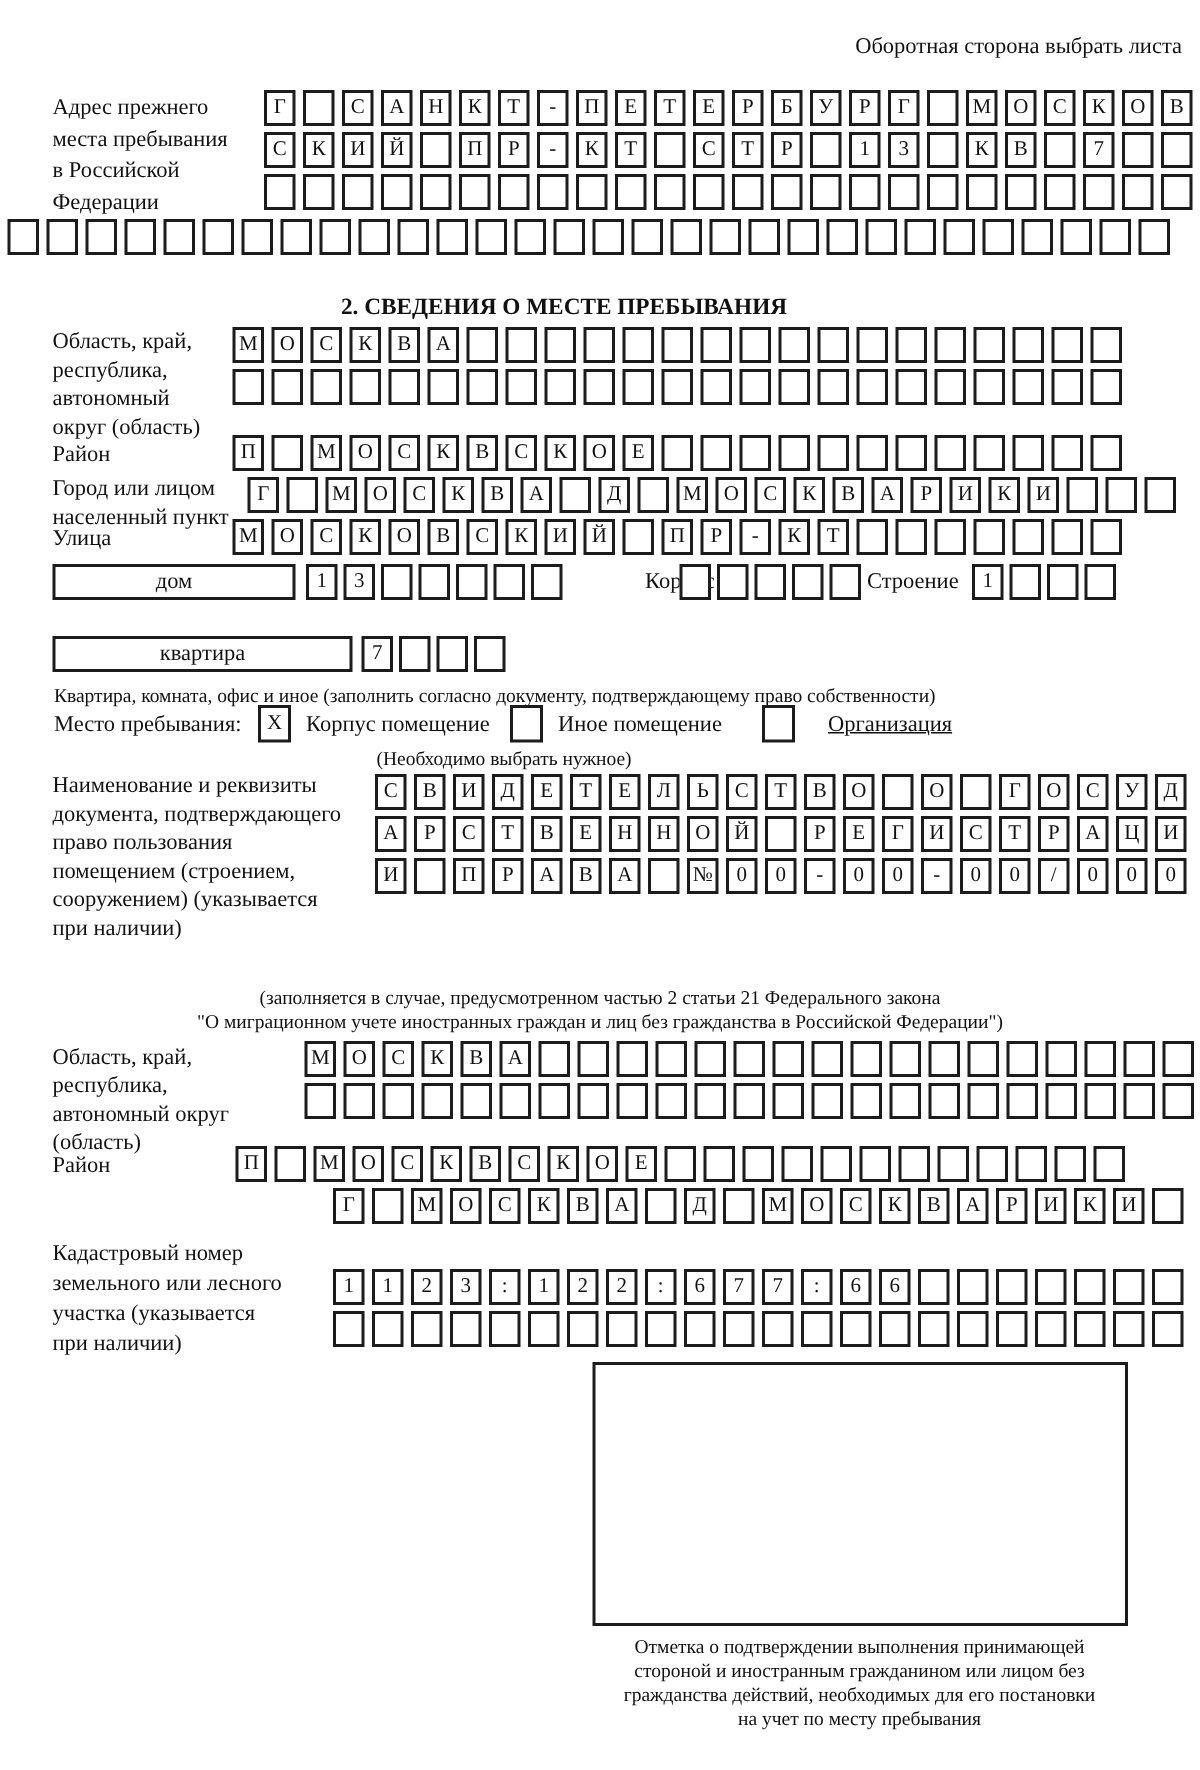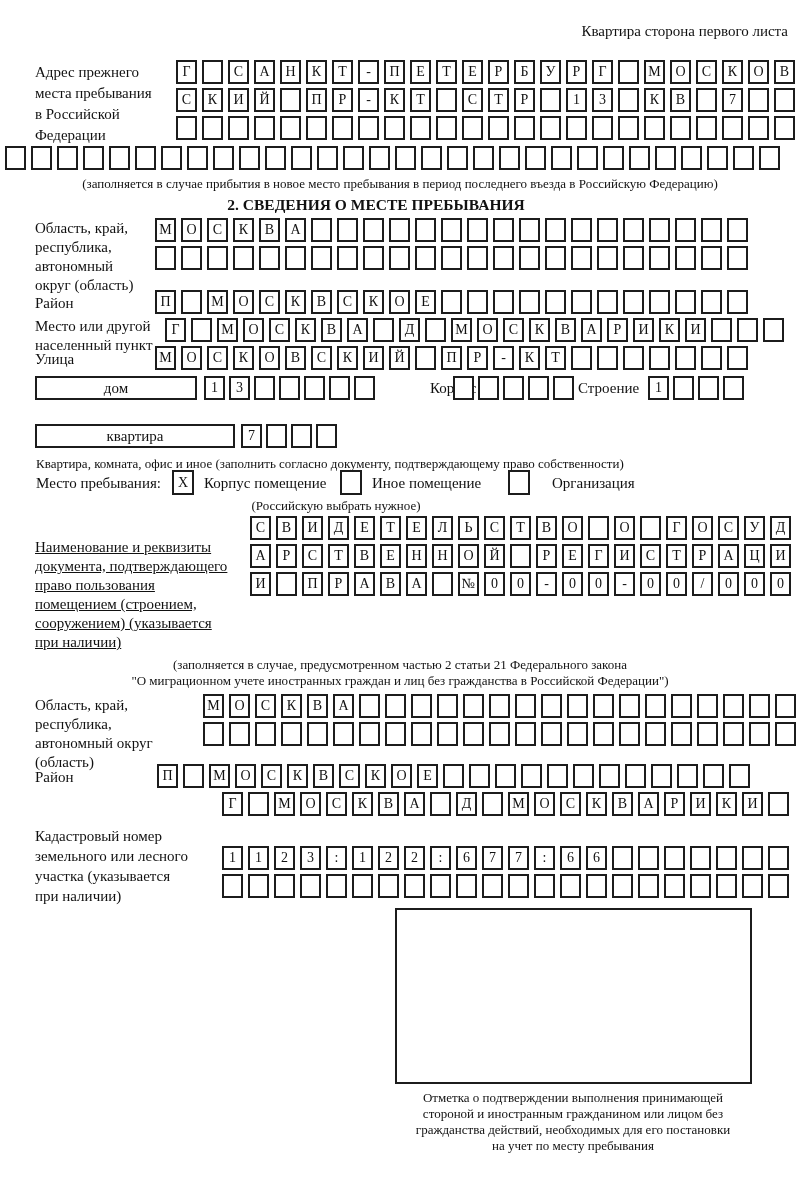--- a/index.html
+++ b/index.html
@@ -29,21 +29,21 @@
   .caption { font-size:13px; line-height:16px; }
   .center { text-align:center; }
   .title { font-weight:bold; font-size:15.5px; }
   .stampbox { box-sizing:border-box; border:2px solid #1c1c1c; background:#fff; }
 </style>
 </head>
 <body>
 
 <div class="page">
 
-  <div class="abs label" style="top:22px; right:12px;">Квартира сторона первого листа</div>
+  <div class="abs label" style="top:22px; right:12px;">Оборотная сторона выбрать листа</div>
 
   <div class="abs label" style="left:35px; top:62px; line-height:21px;">Адрес прежнего
 места пребывания
 в Российской
 Федерации</div>
   <div class="abs boxrow" style="left:176px; top:60px; width:619px;">
       <span class="cell">Г</span>
       <span class="cell"></span>
       <span class="cell">С</span>
       <span class="cell">А</span>
@@ -145,21 +145,20 @@
       <span class="cell"></span>
       <span class="cell"></span>
       <span class="cell"></span>
       <span class="cell"></span>
       <span class="cell"></span>
       <span class="cell"></span>
       <span class="cell"></span>
       <span class="cell"></span>
       <span class="cell"></span>
     </div>
-  <div class="abs caption center" style="left:0; top:176px; width:800px;">(заполняется в случае прибытия в новое место пребывания в период последнего въезда в Российскую Федерацию)</div>
 
   <div class="abs title center" style="left:0; top:196px; width:752px;">2. СВЕДЕНИЯ О МЕСТЕ ПРЕБЫВАНИЯ</div>
 
   <div class="abs label" style="left:35px; top:219px;">Область, край,
 республика,
 автономный
 округ (область)</div>
   <div class="abs boxrow" style="left:155px; top:218px; width:593px;">
       <span class="cell">М</span>
       <span class="cell">О</span>
@@ -231,21 +230,21 @@
       <span class="cell"></span>
       <span class="cell"></span>
       <span class="cell"></span>
       <span class="cell"></span>
       <span class="cell"></span>
       <span class="cell"></span>
       <span class="cell"></span>
       <span class="cell"></span>
     </div>
 
-  <div class="abs label" style="left:35px; top:317px;">Место или другой
+  <div class="abs label" style="left:35px; top:317px;">Город или лицом
 населенный пункт</div>
   <div class="abs boxrow" style="left:165px; top:318px; width:619px;">
       <span class="cell">Г</span>
       <span class="cell"></span>
       <span class="cell">М</span>
       <span class="cell">О</span>
       <span class="cell">С</span>
       <span class="cell">К</span>
       <span class="cell">В</span>
       <span class="cell">А</span>
@@ -328,24 +327,24 @@
       <span class="cell"></span>
     </div>
   <div class="abs caption" style="left:36px; top:456px;">Квартира, комната, офис и иное (заполнить согласно документу, подтверждающему право собственности)</div>
 
   <div class="abs label" style="left:36px; top:474px;">Место пребывания:</div>
   <div class="abs checkbox" style="left:172px; top:470px;">X</div>
   <div class="abs label" style="left:204px; top:474px;">Корпус помещение</div>
   <div class="abs checkbox" style="left:340px; top:470px;"></div>
   <div class="abs label" style="left:372px; top:474px;">Иное помещение</div>
   <div class="abs checkbox" style="left:508px; top:470px;"></div>
-  <div class="abs label" style="left:552px; top:474px;">Организация</div>
-  <div class="abs caption center" style="left:136px; top:498px; width:400px;">(Российскую выбрать нужное)</div>
-
-  <div class="abs label" style="left:35px; top:538px;text-decoration:underline;">Наименование и реквизиты
+  <div class="abs label" style="left:552px; top:474px;text-decoration:underline;">Организация</div>
+  <div class="abs caption center" style="left:136px; top:498px; width:400px;">(Необходимо выбрать нужное)</div>
+
+  <div class="abs label" style="left:35px; top:515px;">Наименование и реквизиты
 документа, подтверждающего
 право пользования
 помещением (строением,
 сооружением) (указывается
 при наличии)</div>
   <div class="abs boxrow" style="left:250px; top:516px; width:541px;">
       <span class="cell">С</span>
       <span class="cell">В</span>
       <span class="cell">И</span>
       <span class="cell">Д</span>

